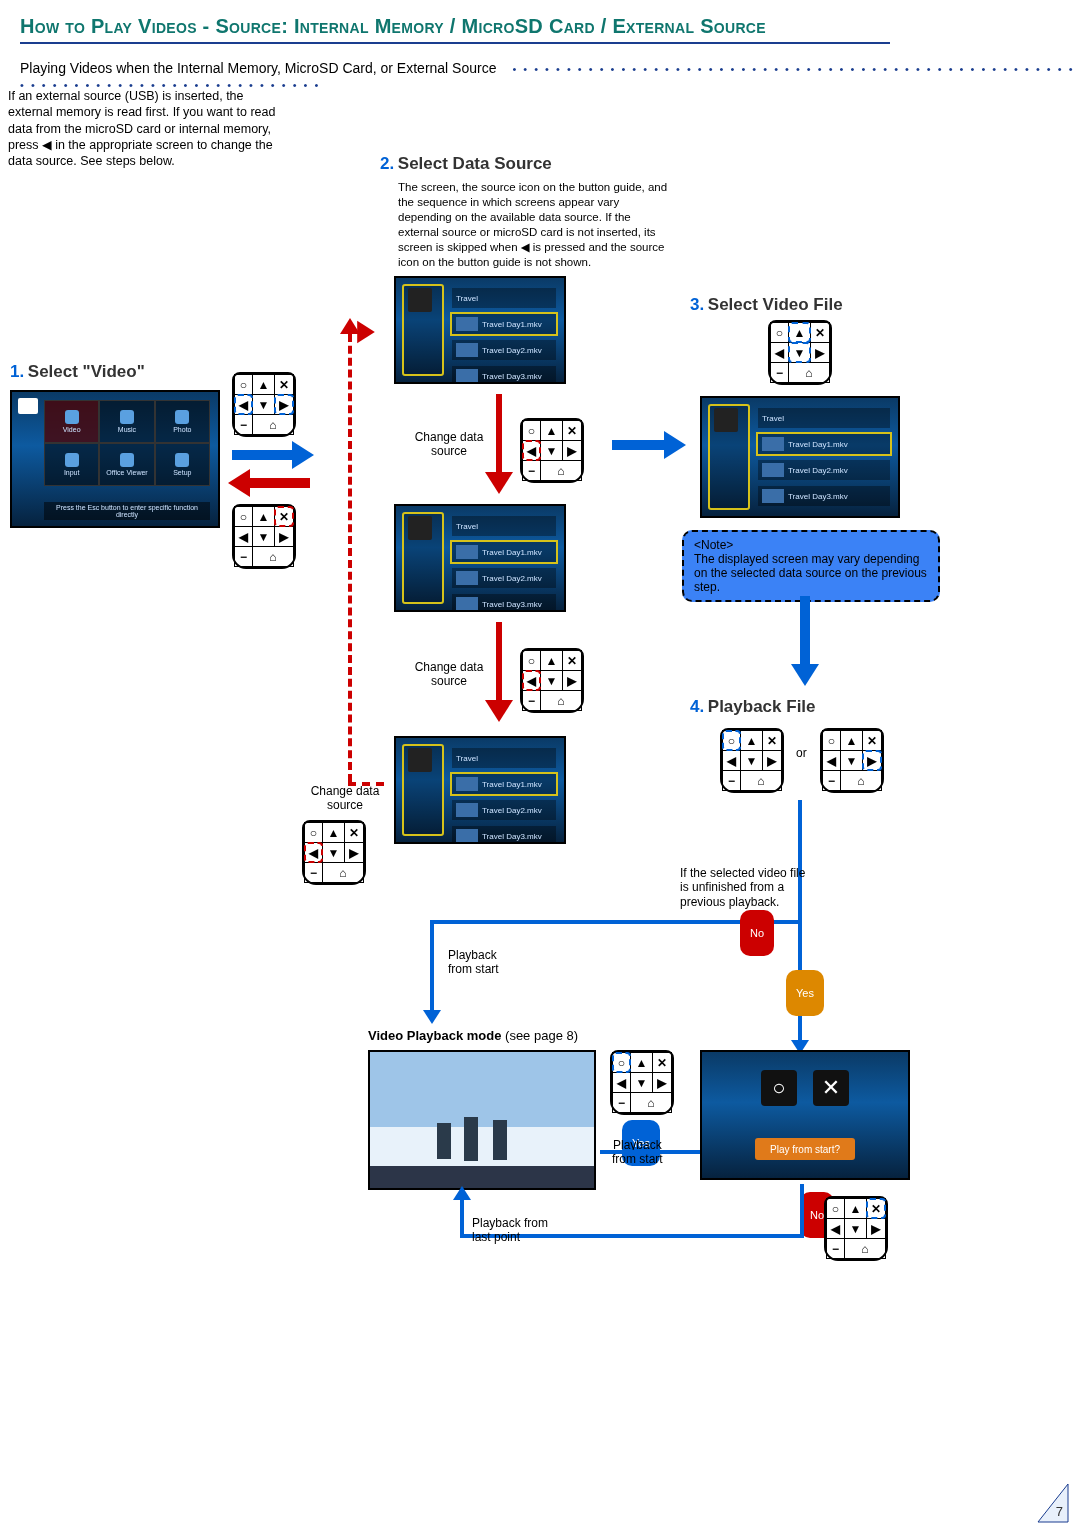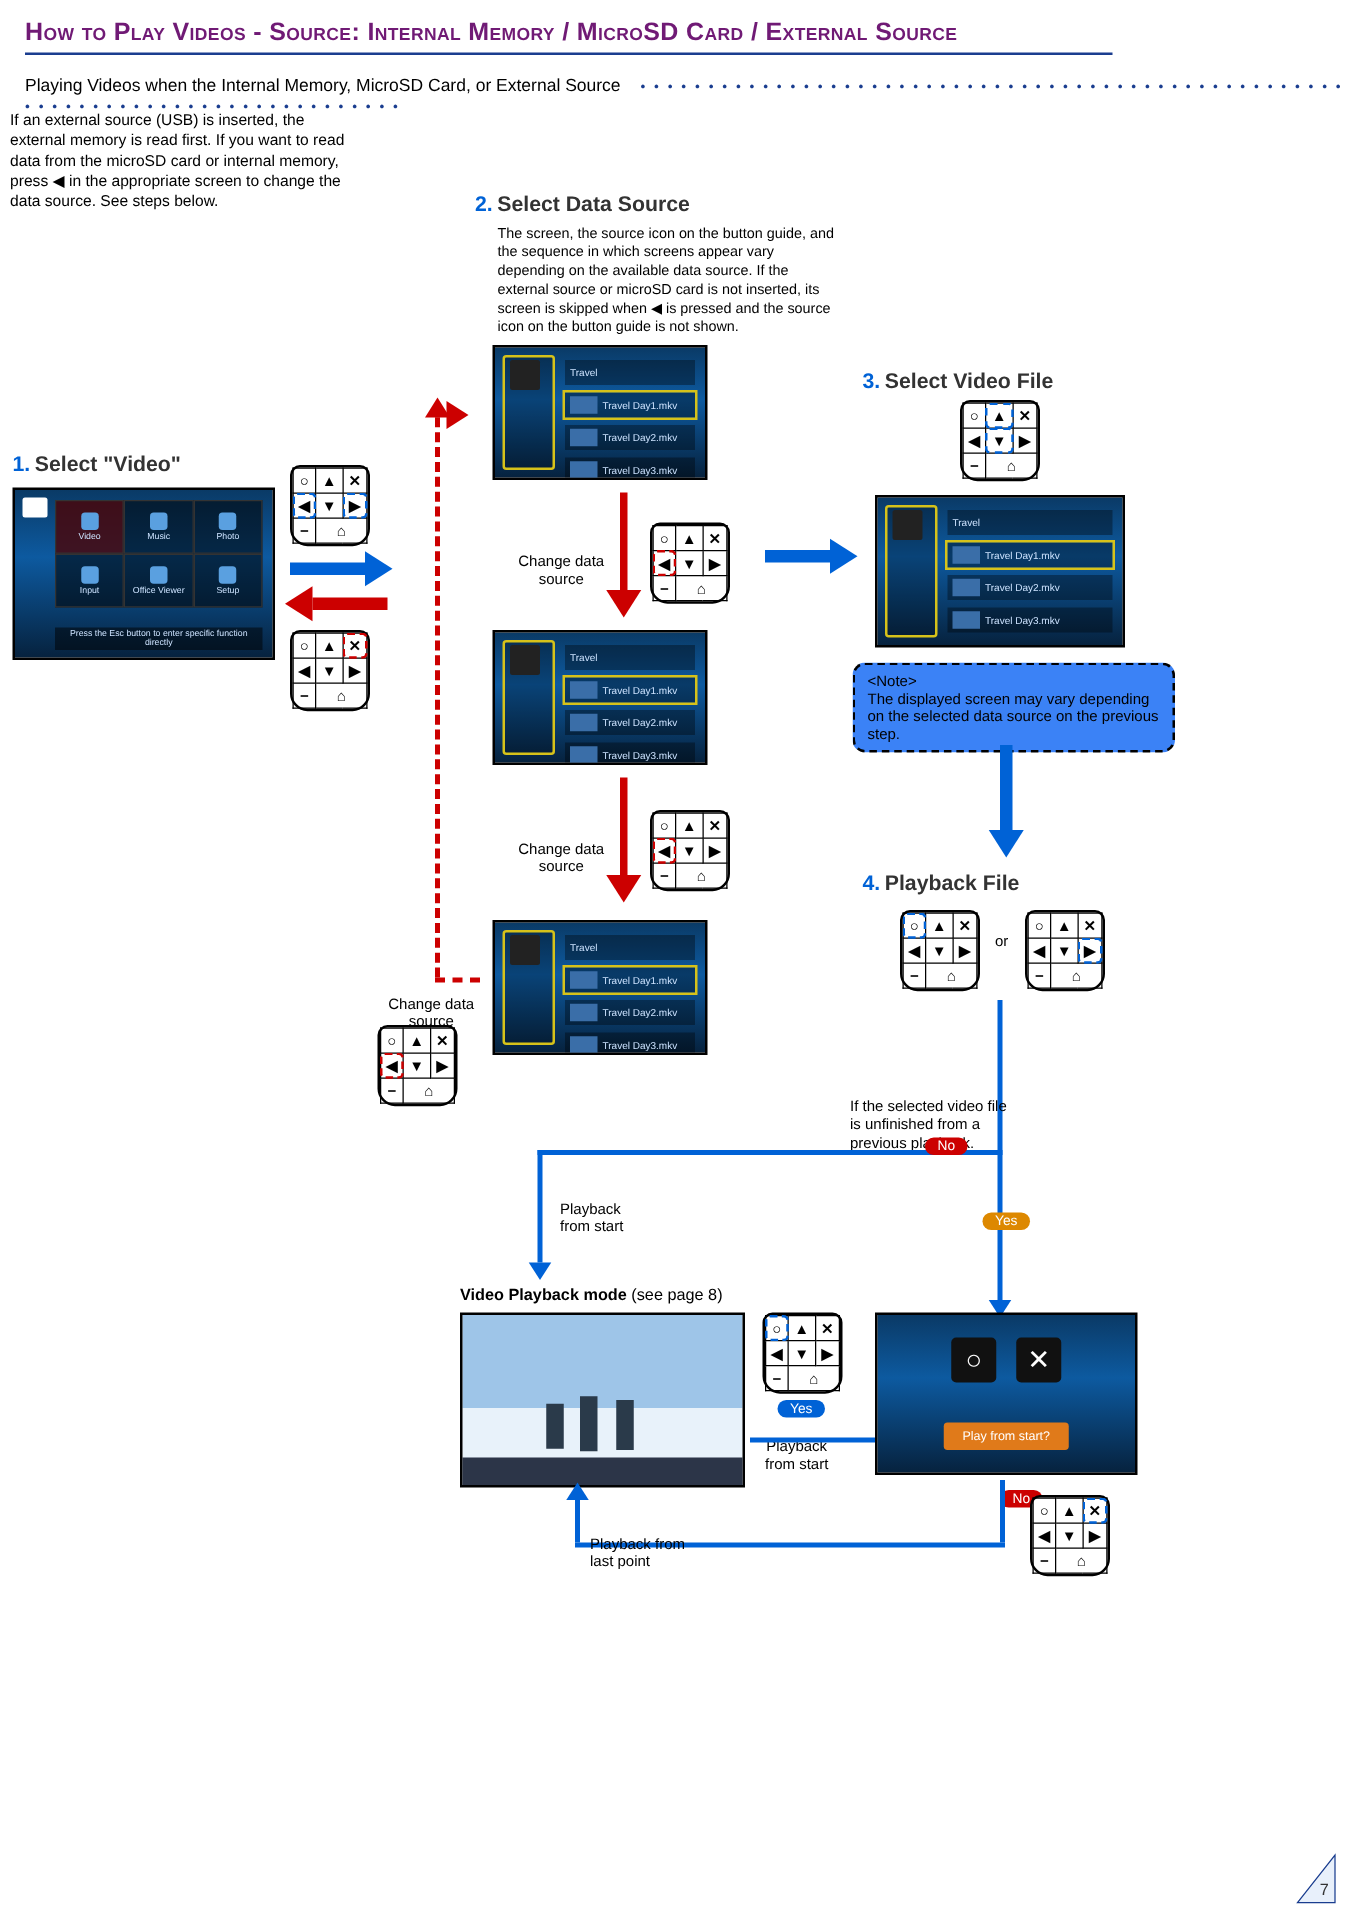--- a/index.html
+++ b/index.html
@@ -7,21 +7,21 @@
     margin: 0;
     font-family: Arial, Helvetica, sans-serif;
     font-size: 13px;
     width: 1080px;
     height: 1532px;
     position: relative;
     background: #fff;
     overflow: hidden;
   }
   .title-row { position: absolute; left: 20px; top: 15px; }
-  .page-title { font-size: 20px; font-weight: bold; color: #701a75; font-variant: small-caps; letter-spacing: .3px; }
+  .page-title { font-size: 20px; font-weight: bold; color: #0f766e; font-variant: small-caps; letter-spacing: .3px; }
   .blue-line { position: absolute; left: 20px; top: 42px; width: 870px; height: 2px; background: #1a3d8f; }
   .subtitle-row { position: absolute; left: 20px; top: 60px; font-size: 14px; color: #000; }
   .dots { color: #1a3d8f; letter-spacing: 2px; margin-left: 12px; font-size: 11px; }
   .intro { position: absolute; left: 8px; top: 88px; width: 270px; font-size: 12.5px; line-height: 1.3; }
   .step-num { color: #0062d6; font-weight: bold; font-size: 17px; }
   .step-title { color: #333; font-weight: bold; font-size: 17px; }
 
   
   .sec1 { position: absolute; left: 10px; top: 362px; }
   .sec2 { position: absolute; left: 380px; top: 154px; }
@@ -73,32 +73,32 @@
 
   
   .dash-v { position:absolute; border-left:4px dashed #c00; }
   .dash-h { position:absolute; border-top:4px dashed #c00; }
 
   
   .note { position:absolute; border:2px dashed #000; border-radius:10px; padding:6px 10px; font-size:12px; background:#3b82f6; }
   .note .nt { display:block; font-size:12px; }
 
   
-  .pill { display:inline-block; color:#fff; font-size:11px; border-radius:10px; padding:1px 10px; }
+  .pill { display:inline-block; color:#fff; font-size:11px; border-radius:10px; padding:17px 10px; }
   .pill.red { background:#c00; }
   .pill.blue{ background:#0062d6; }
   .pill.yes { background:#d80; }
   .pill.no  { background:#c00; }
 
   
   .pagenum { position:absolute; right:10px; bottom:8px; width:34px; height:42px; }
   .pagenum svg { width:34px; height:42px; }
   .pagenum .n { position:absolute; right:7px; bottom:5px; font-size:13px; color:#333; }
 
-  .cap { position:absolute; font-size:12px; text-align:center; line-height:1.2;margin-top:12px; }
+  .cap { position:absolute; font-size:12px; text-align:center; line-height:1.2; }
 
   
   .playdev { border:2px solid #000; background:linear-gradient(#0a3a66,#0d5aa0 40%,#06223e); position:relative; }
   .playdev .dlg { position:absolute; left:50%; bottom:18px; transform:translateX(-50%); width:100px; height:22px; background:#e07a1a; color:#fff; font-size:10px; display:flex; align-items:center; justify-content:center; border-radius:3px; }
   .playdev .ox { position:absolute; left:50%; top:18px; transform:translateX(-50%); display:flex; gap:16px; }
   .ox .b { width:36px; height:36px; background:#111; color:#fff; display:flex; align-items:center; justify-content:center; font-size:22px; border-radius:4px; }
 
   .vidshot { border:2px solid #000; position:relative; background:linear-gradient(#9ec5e8 55%, #e8f2fa 55%); }
   .vidshot .ctrl { position:absolute; left:0; right:0; bottom:0; height:22px; background:rgba(10,20,40,.85); }
 

